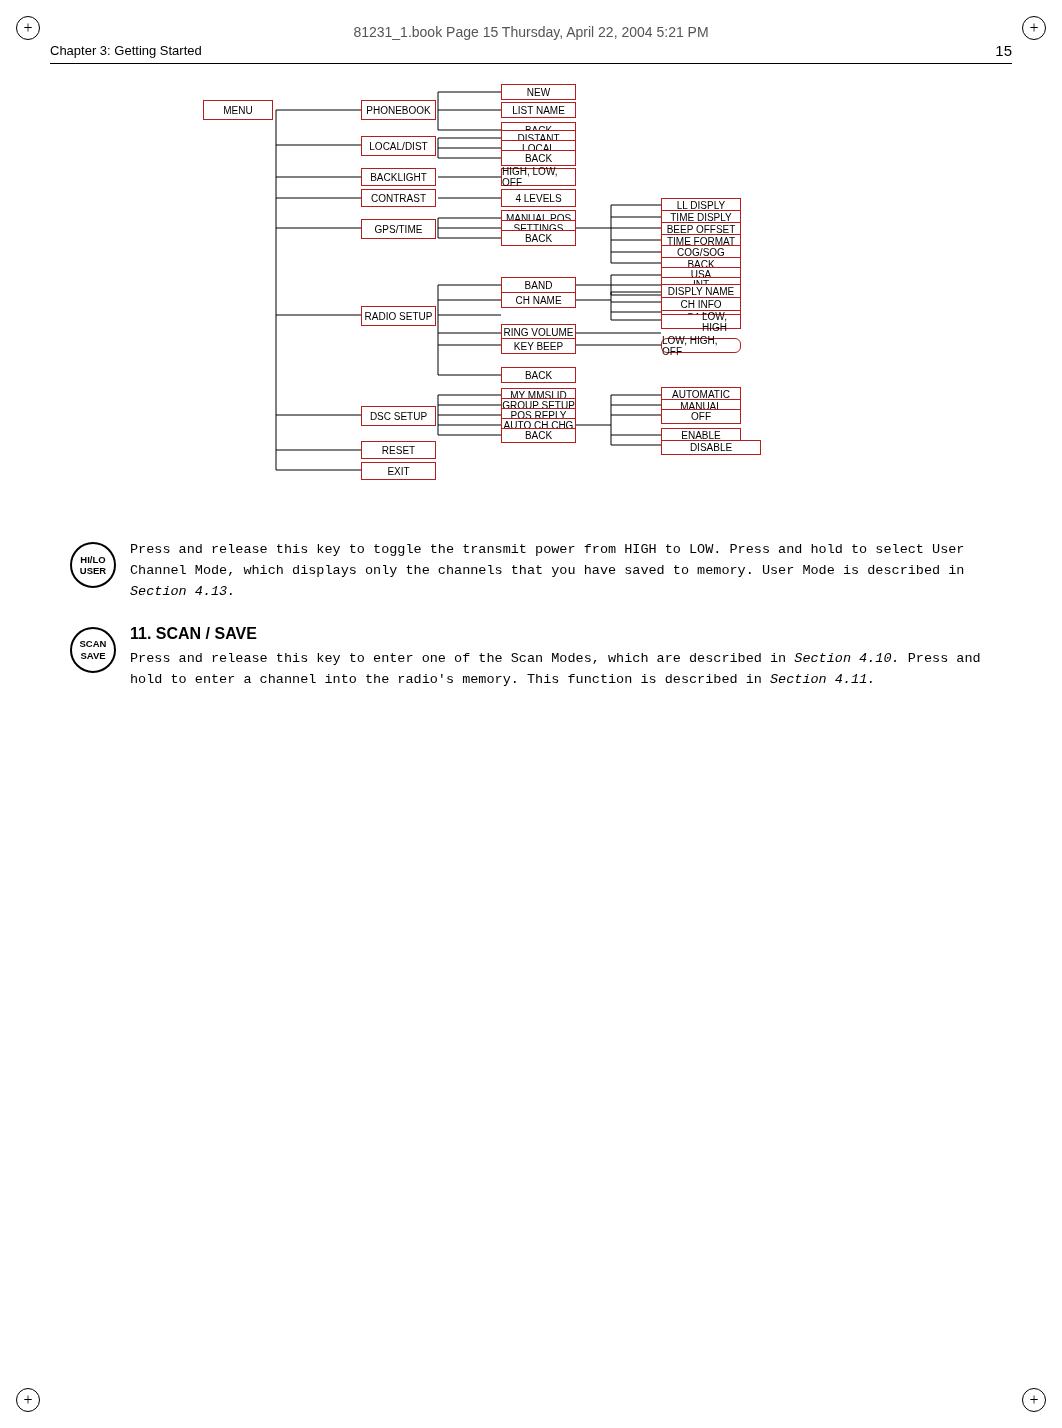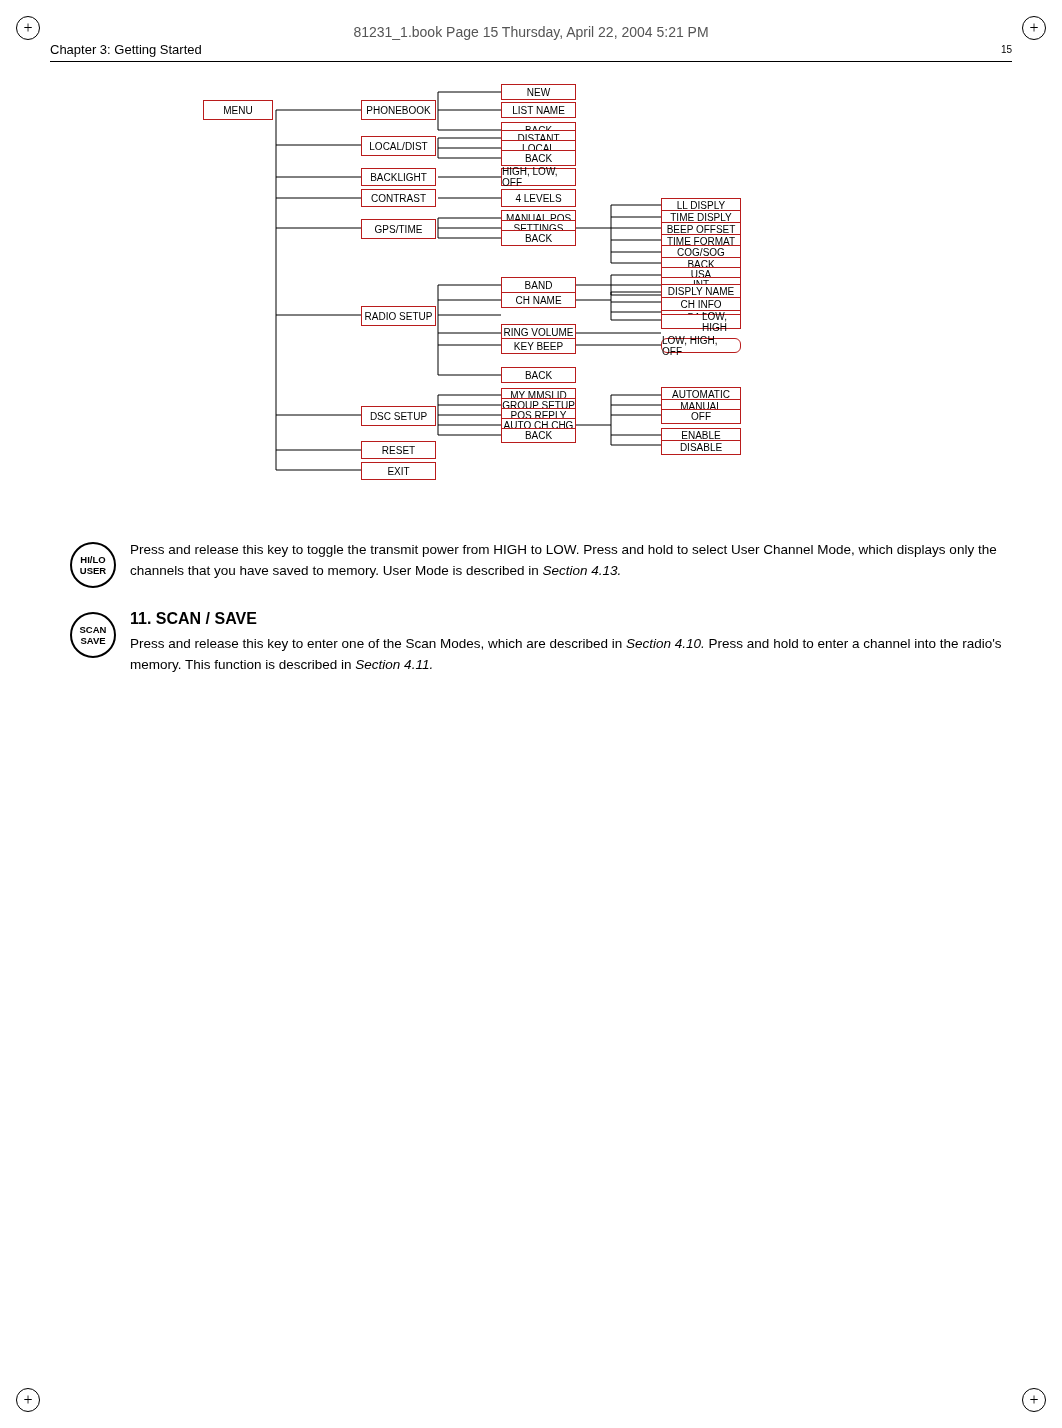--- a/index.html
+++ b/index.html
@@ -45,21 +45,21 @@
       justify-content: space-between;
       align-items: center;
       border-bottom: 1px solid #000;
       padding-bottom: 4px;
     }
     .header-left {
       font-size: 13px;
       font-family: Arial, sans-serif;
     }
     .header-right {
-      font-size: 10px;
+      font-size: 15px;
       font-family: Arial, sans-serif;
     }
 
     
     .file-info {
       position: absolute;
       top: 24px;
       left: 50px;
       right: 50px;
       font-size: 14px;
@@ -144,21 +144,21 @@
     .section-content {}
     .section-title {
       font-size: 16px;
       font-weight: bold;
       font-family: Arial, sans-serif;
       margin-bottom: 6px;
     }
     .section-body {
       font-size: 13.5px;
       line-height: 1.55;
-      font-family: Liberation Sans, sans-serif;
+      font-family: Liberation Mono, monospace;
     }
     .section-body em {
       font-style: italic;
     }
   </style>
 </head>
 <body>
 
 <div class="circle-mark tl"></div>
 <div class="circle-mark tr"></div>
@@ -317,21 +317,21 @@
     <div class="menu-box" style="left:310px; top:308px; width:75px; height:15px;">MY MMSI ID</div>
     <div class="menu-box" style="left:310px; top:318px; width:75px; height:15px;">GROUP SETUP</div>
     <div class="menu-box" style="left:310px; top:328px; width:75px; height:15px;">POS REPLY</div>
     <div class="menu-box" style="left:310px; top:338px; width:75px; height:15px;">AUTO CH CHG</div>
     <div class="menu-box" style="left:310px; top:348px; width:75px; height:15px;">BACK</div>
 
     <div class="menu-box" style="left:470px; top:307px; width:80px; height:15px;">AUTOMATIC</div>
     <div class="menu-box" style="left:470px; top:319px; width:80px; height:15px;">MANUAL</div>
     <div class="menu-box" style="left:470px; top:329px; width:80px; height:15px;">OFF</div>
     <div class="menu-box" style="left:470px; top:348px; width:80px; height:15px;">ENABLE</div>
-    <div class="menu-box" style="left:470px; top:360px; width:80px; height:15px;">DISABLE</div>
+    <div class="menu-box" style="left:470px; top:360px; width:100px; height:15px;">DISABLE</div>
 
     <div class="menu-box" style="left:170px; top:361px; width:75px; height:18px;">RESET</div>
 
     <div class="menu-box" style="left:170px; top:382px; width:75px; height:18px;">EXIT</div>
   </div>
 
   <div class="section">
     <div class="section-badge">
       <span>HI/LO<br>USER</span>
     </div>

